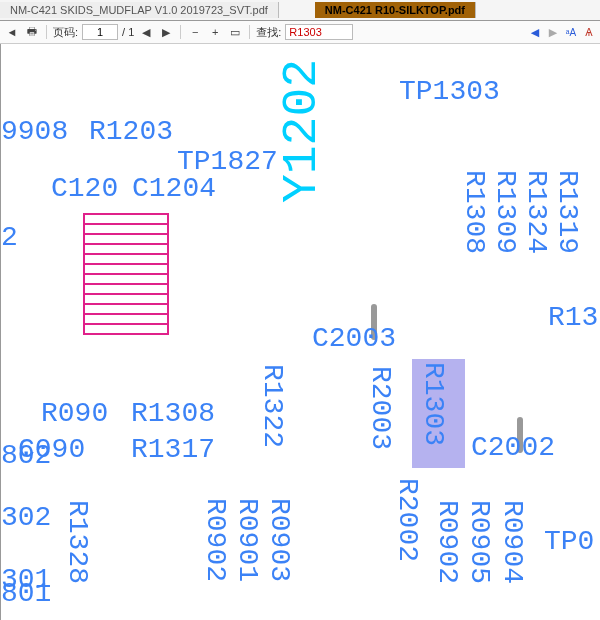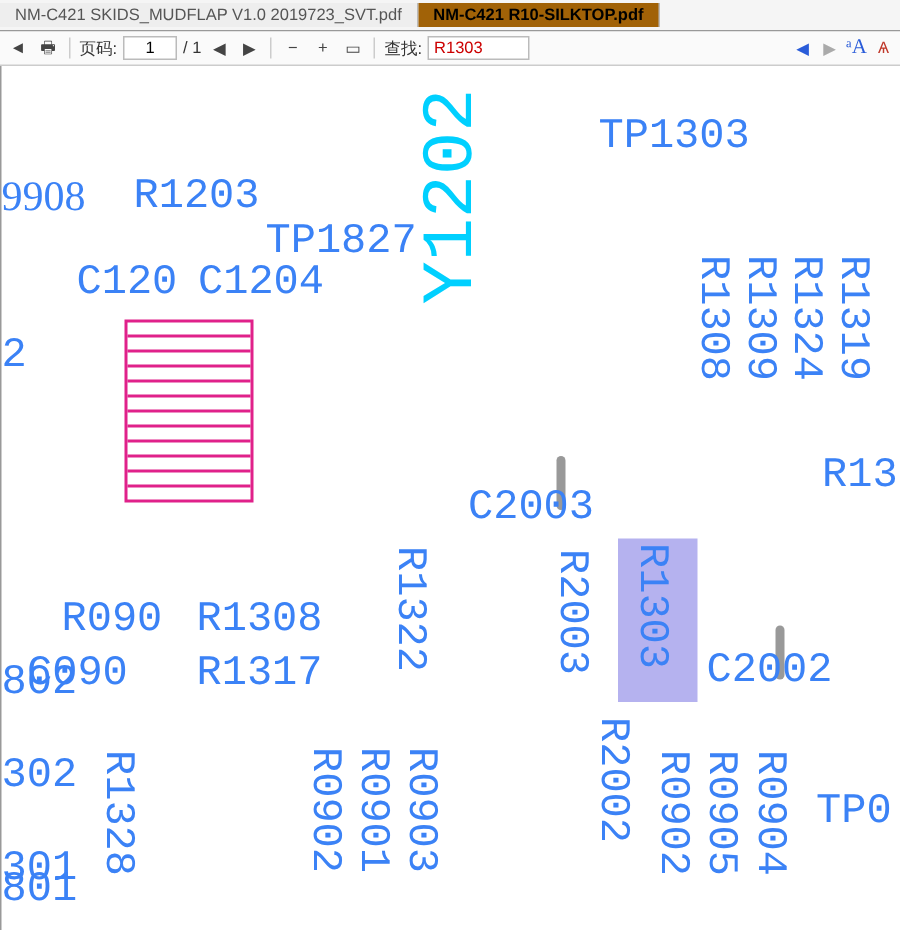--- a/index.html
+++ b/index.html
@@ -12,20 +12,21 @@
     overflow: hidden;
   }
   .tabs {
     display: flex;
     height: 20px;
     border-bottom: 1px solid #999;
     font-size: 11px;
     align-items: center;
     background: #f5f5f5;
     user-select: none;
+    gap: 36px;
   }
   .tab {
     padding: 2px 10px;
     border-right: 1px solid #bbb;
     background: #eee;
     color: #555;
     cursor: pointer;
     white-space: nowrap;
   }
   .tab.active {
@@ -155,31 +156,31 @@
   <span class="tb-sep"></span>
   <span class="tb-icon">−</span>
   <span class="tb-icon">+</span>
   <span class="tb-icon">▭</span>
   <span class="tb-sep"></span>
   <span class="tb-text">查找:</span>
   <input class="tb-search" value="R1303" style="">
   <div style="flex:1"></div>
   <span class="nav-arrow nav-blue">◀</span>
   <span class="nav-arrow nav-gray">▶</span>
-  <span class="nav-arrow nav-blue" style="font-size:14px;font-family:Liberation Serif, serif;">ᵃA</span>
+  <span class="nav-arrow nav-blue" style="font-size:10px;">ᵃA</span>
   <span class="nav-arrow nav-red">Ѧ</span>
 </div>
 
 <div class="canvas">
 
   <div class="ref v" style="left:277px; top:15px; color:#00d0ff; font-size:48px; transform:rotate(180deg);">Y1202</div>
 
   <div class="ref" style="left:398px; top:34px;">TP1303</div>
 
-  <div class="ref" style="left:0px; top:74px;font-family:Liberation Serif, serif;">9908</div>
+  <div class="ref" style="left:0px; top:74px;">9908</div>
   <div class="ref" style="left:88px; top:74px;">R1203</div>
 
   <div class="ref" style="left:176px; top:104px;">TP1827</div>
 
   <div class="ref" style="left:50px; top:131px;">C120</div>
   <div class="ref" style="left:131px; top:131px;">C1204</div>
 
   <div class="ref" style="left:0px; top:180px;">2</div>
 
   <div class="pink-box">

